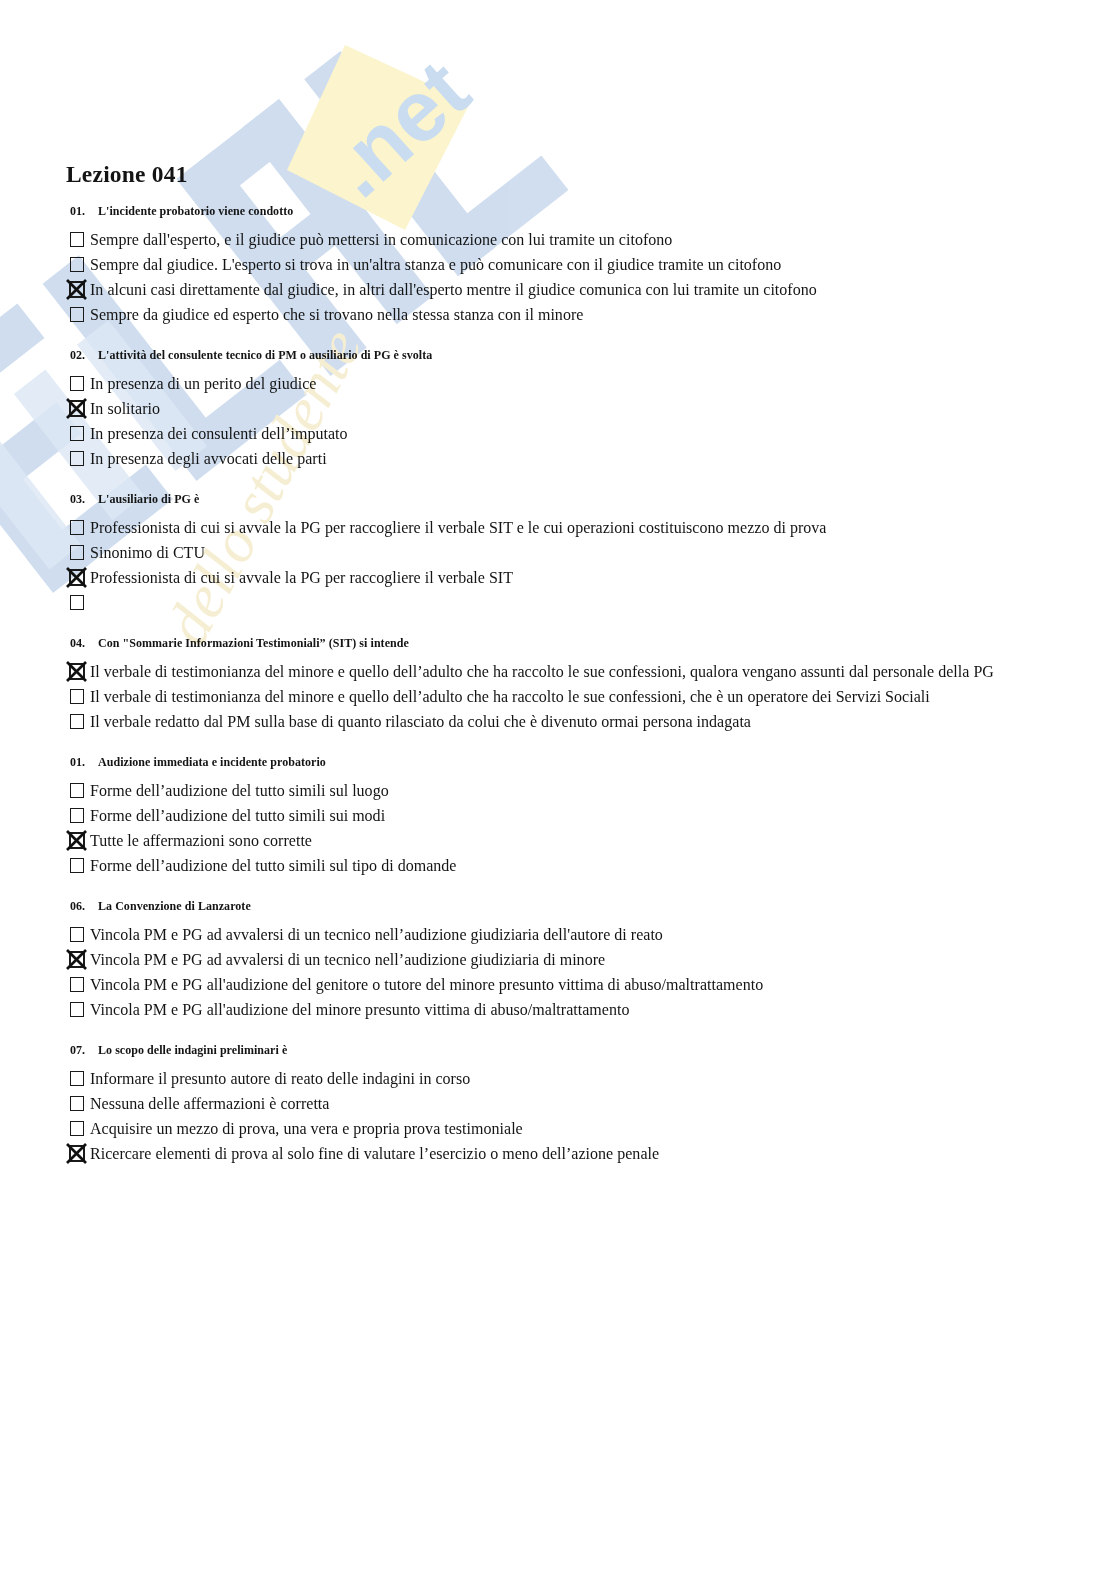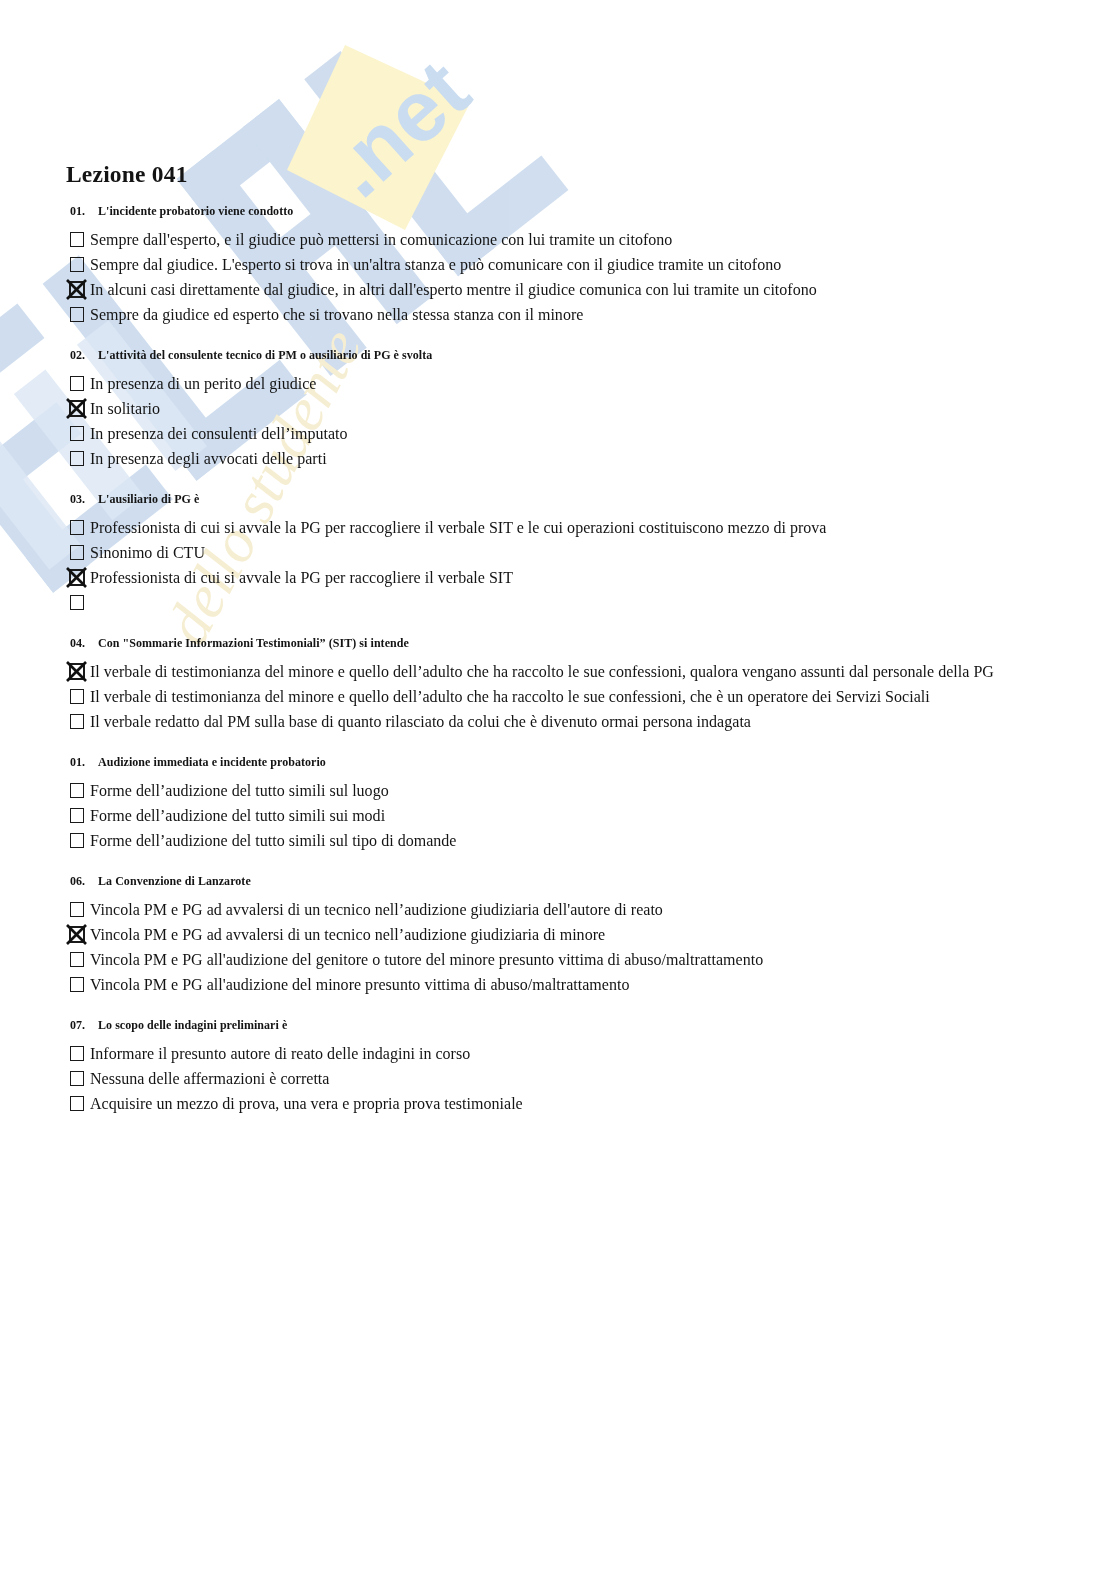--- a/index.html
+++ b/index.html
@@ -313,20 +313,30 @@
             </span>
             <span class="opt-text">Forme dell’audizione del tutto simili sul luogo</span>
           </div>
           <div class="option-row">
             <span class="cb-wrap">
               <span class="cb-box"></span>
             </span>
             <span class="opt-text">Forme dell’audizione del tutto simili sui modi</span>
           </div>
           <div class="option-row">
+            <span class="cb-wrap checked">
+              <span class="cb-box"></span>
+              <svg class="cb-x" viewBox="0 0 25 25">
+                <line x1="3" y1="3" x2="22" y2="22"></line>
+                <line x1="22" y1="3" x2="3" y2="22"></line>
+              </svg>
+            </span>
+            <span class="opt-text">Tutte le affermazioni sono corrette</span>
+          </div>
+          <div class="option-row">
             <span class="cb-wrap">
               <span class="cb-box"></span>
             </span>
             <span class="opt-text">Forme dell’audizione del tutto simili sul tipo di domande</span>
           </div>
         </div>
         <div class="question-block">
           <div class="question-head">
             <span class="q-num">06.</span>
             <span class="q-text">La Convenzione di Lanzarote</span>
@@ -376,17 +386,27 @@
               <span class="cb-box"></span>
             </span>
             <span class="opt-text">Nessuna delle affermazioni è corretta</span>
           </div>
           <div class="option-row">
             <span class="cb-wrap">
               <span class="cb-box"></span>
             </span>
             <span class="opt-text">Acquisire un mezzo di prova, una vera e propria prova testimoniale</span>
           </div>
+          <div class="option-row">
+            <span class="cb-wrap checked">
+              <span class="cb-box"></span>
+              <svg class="cb-x" viewBox="0 0 25 25">
+                <line x1="3" y1="3" x2="22" y2="22"></line>
+                <line x1="22" y1="3" x2="3" y2="22"></line>
+              </svg>
+            </span>
+            <span class="opt-text">Ricercare elementi di prova al solo fine di valutare l’esercizio o meno dell’azione penale</span>
+          </div>
         </div>
       </div>
 
   </div>
 </div>
 
 </body></html>

